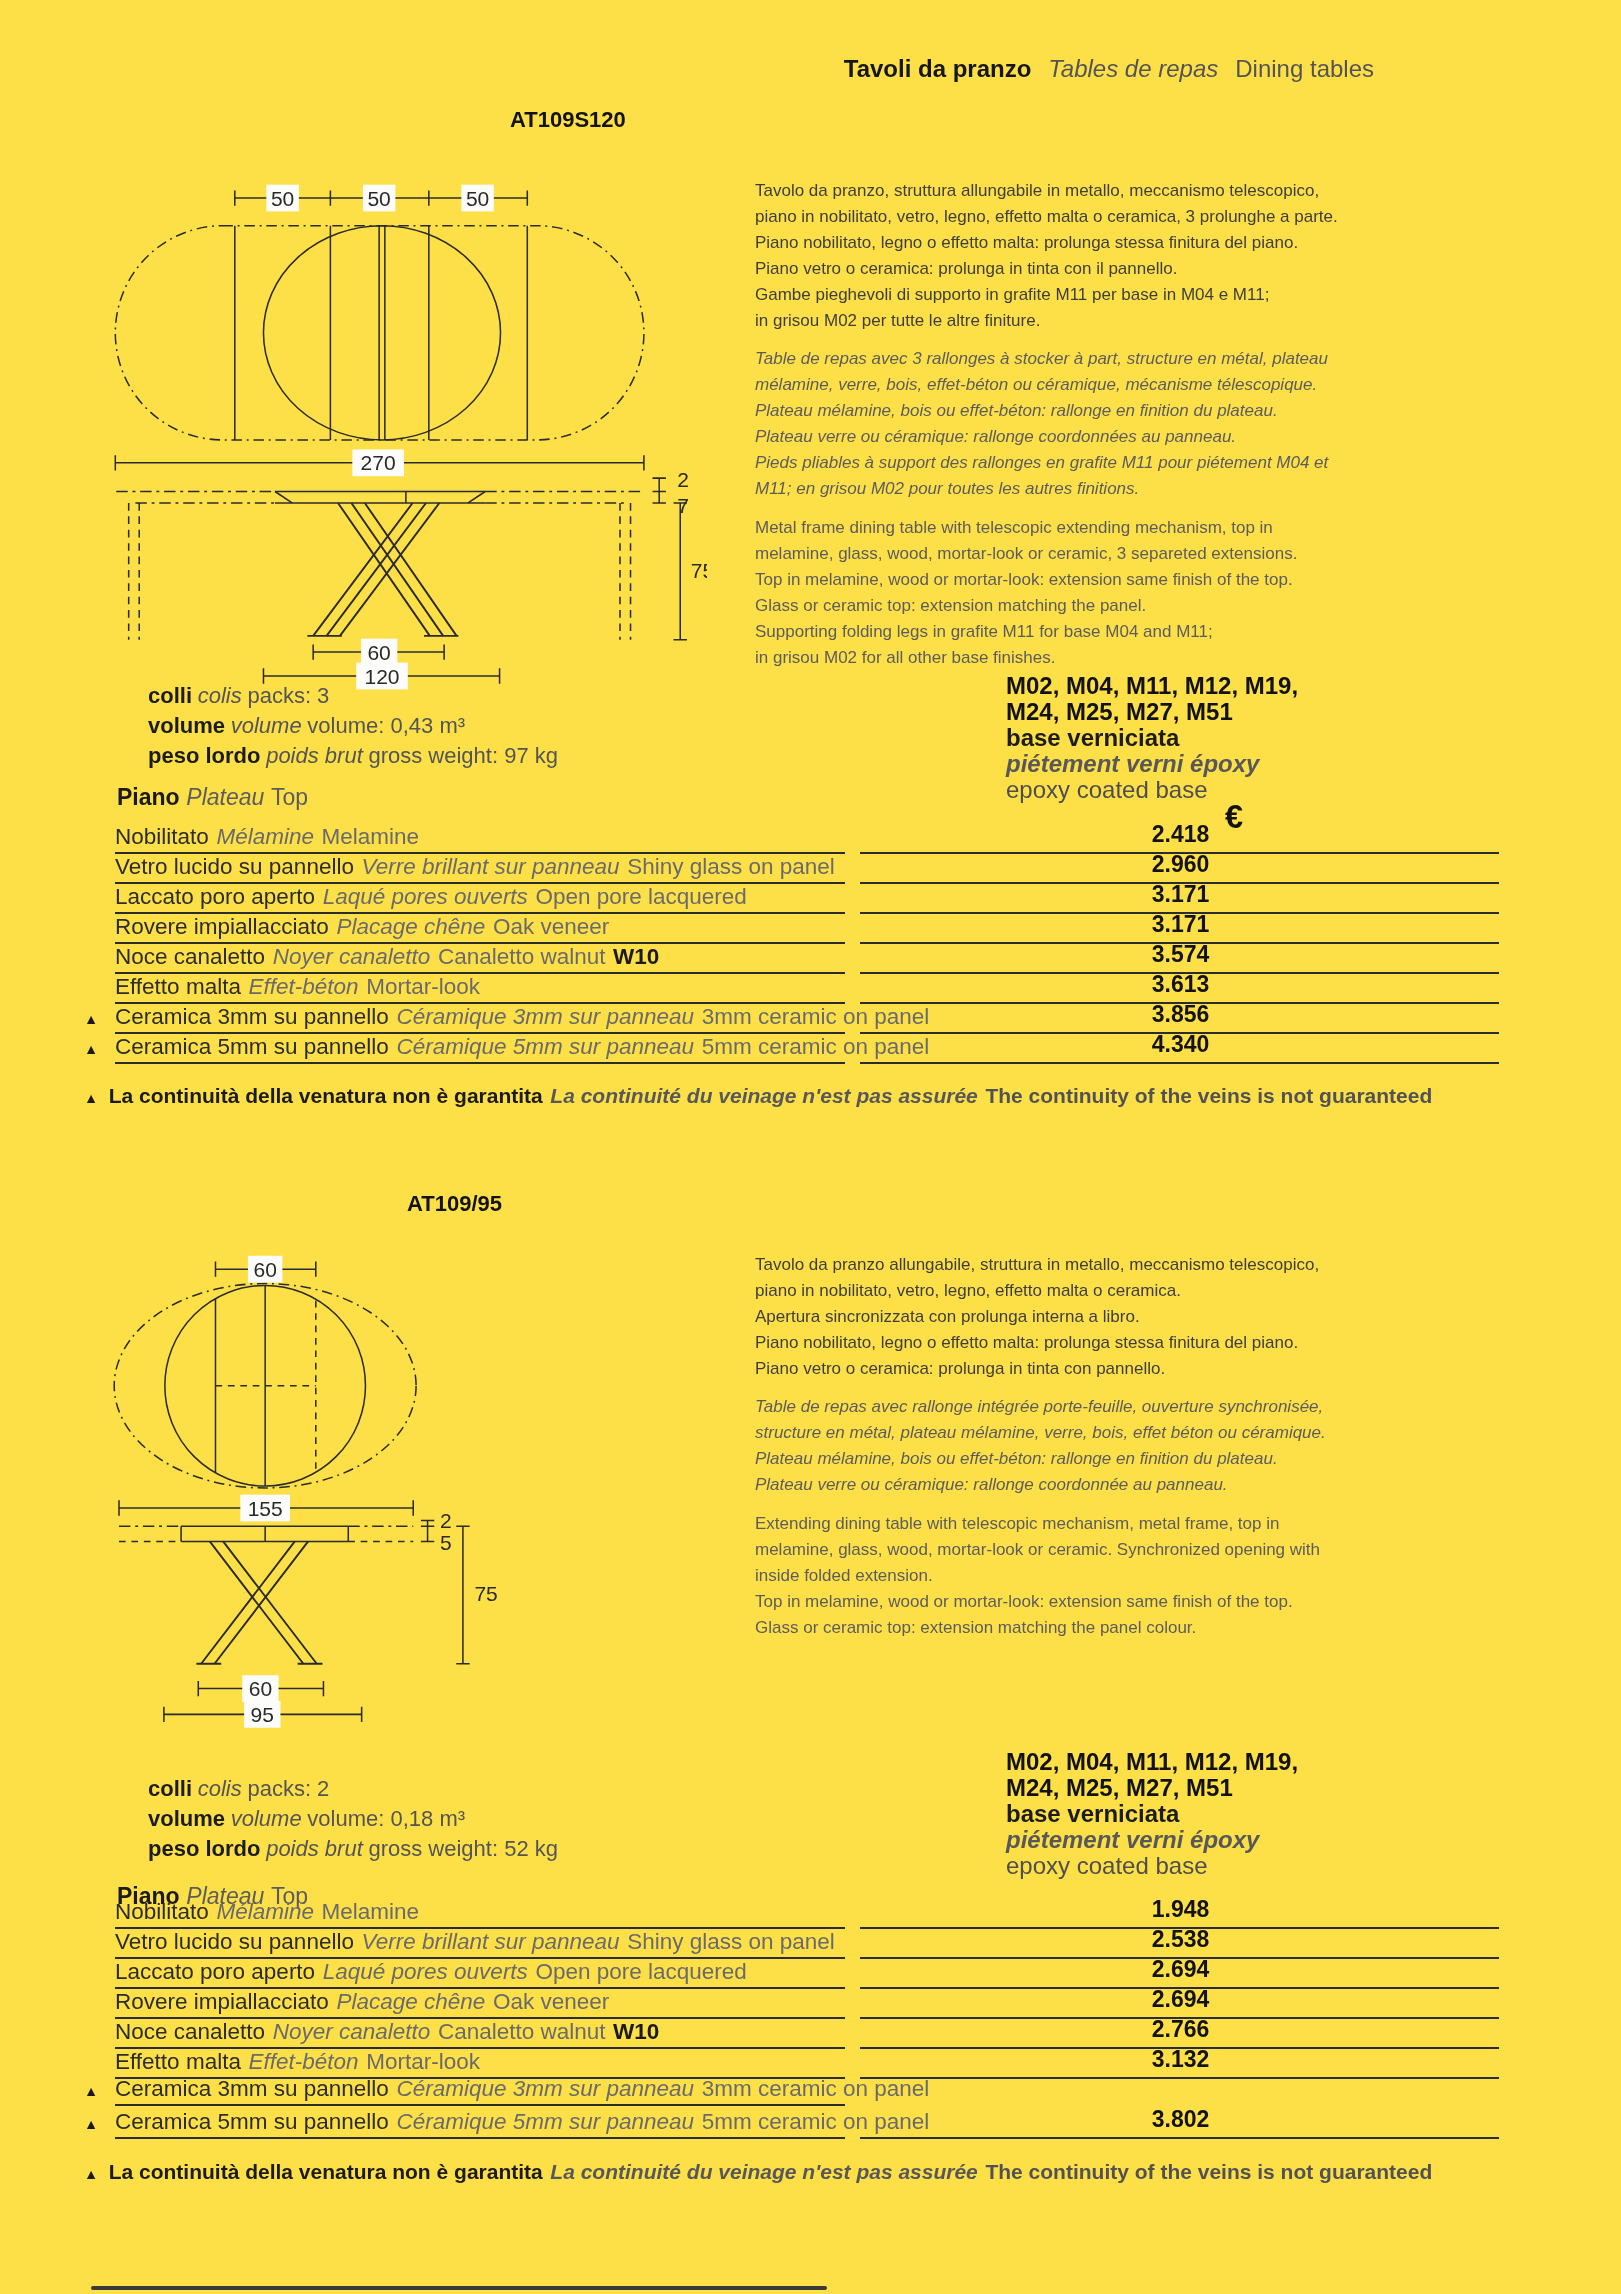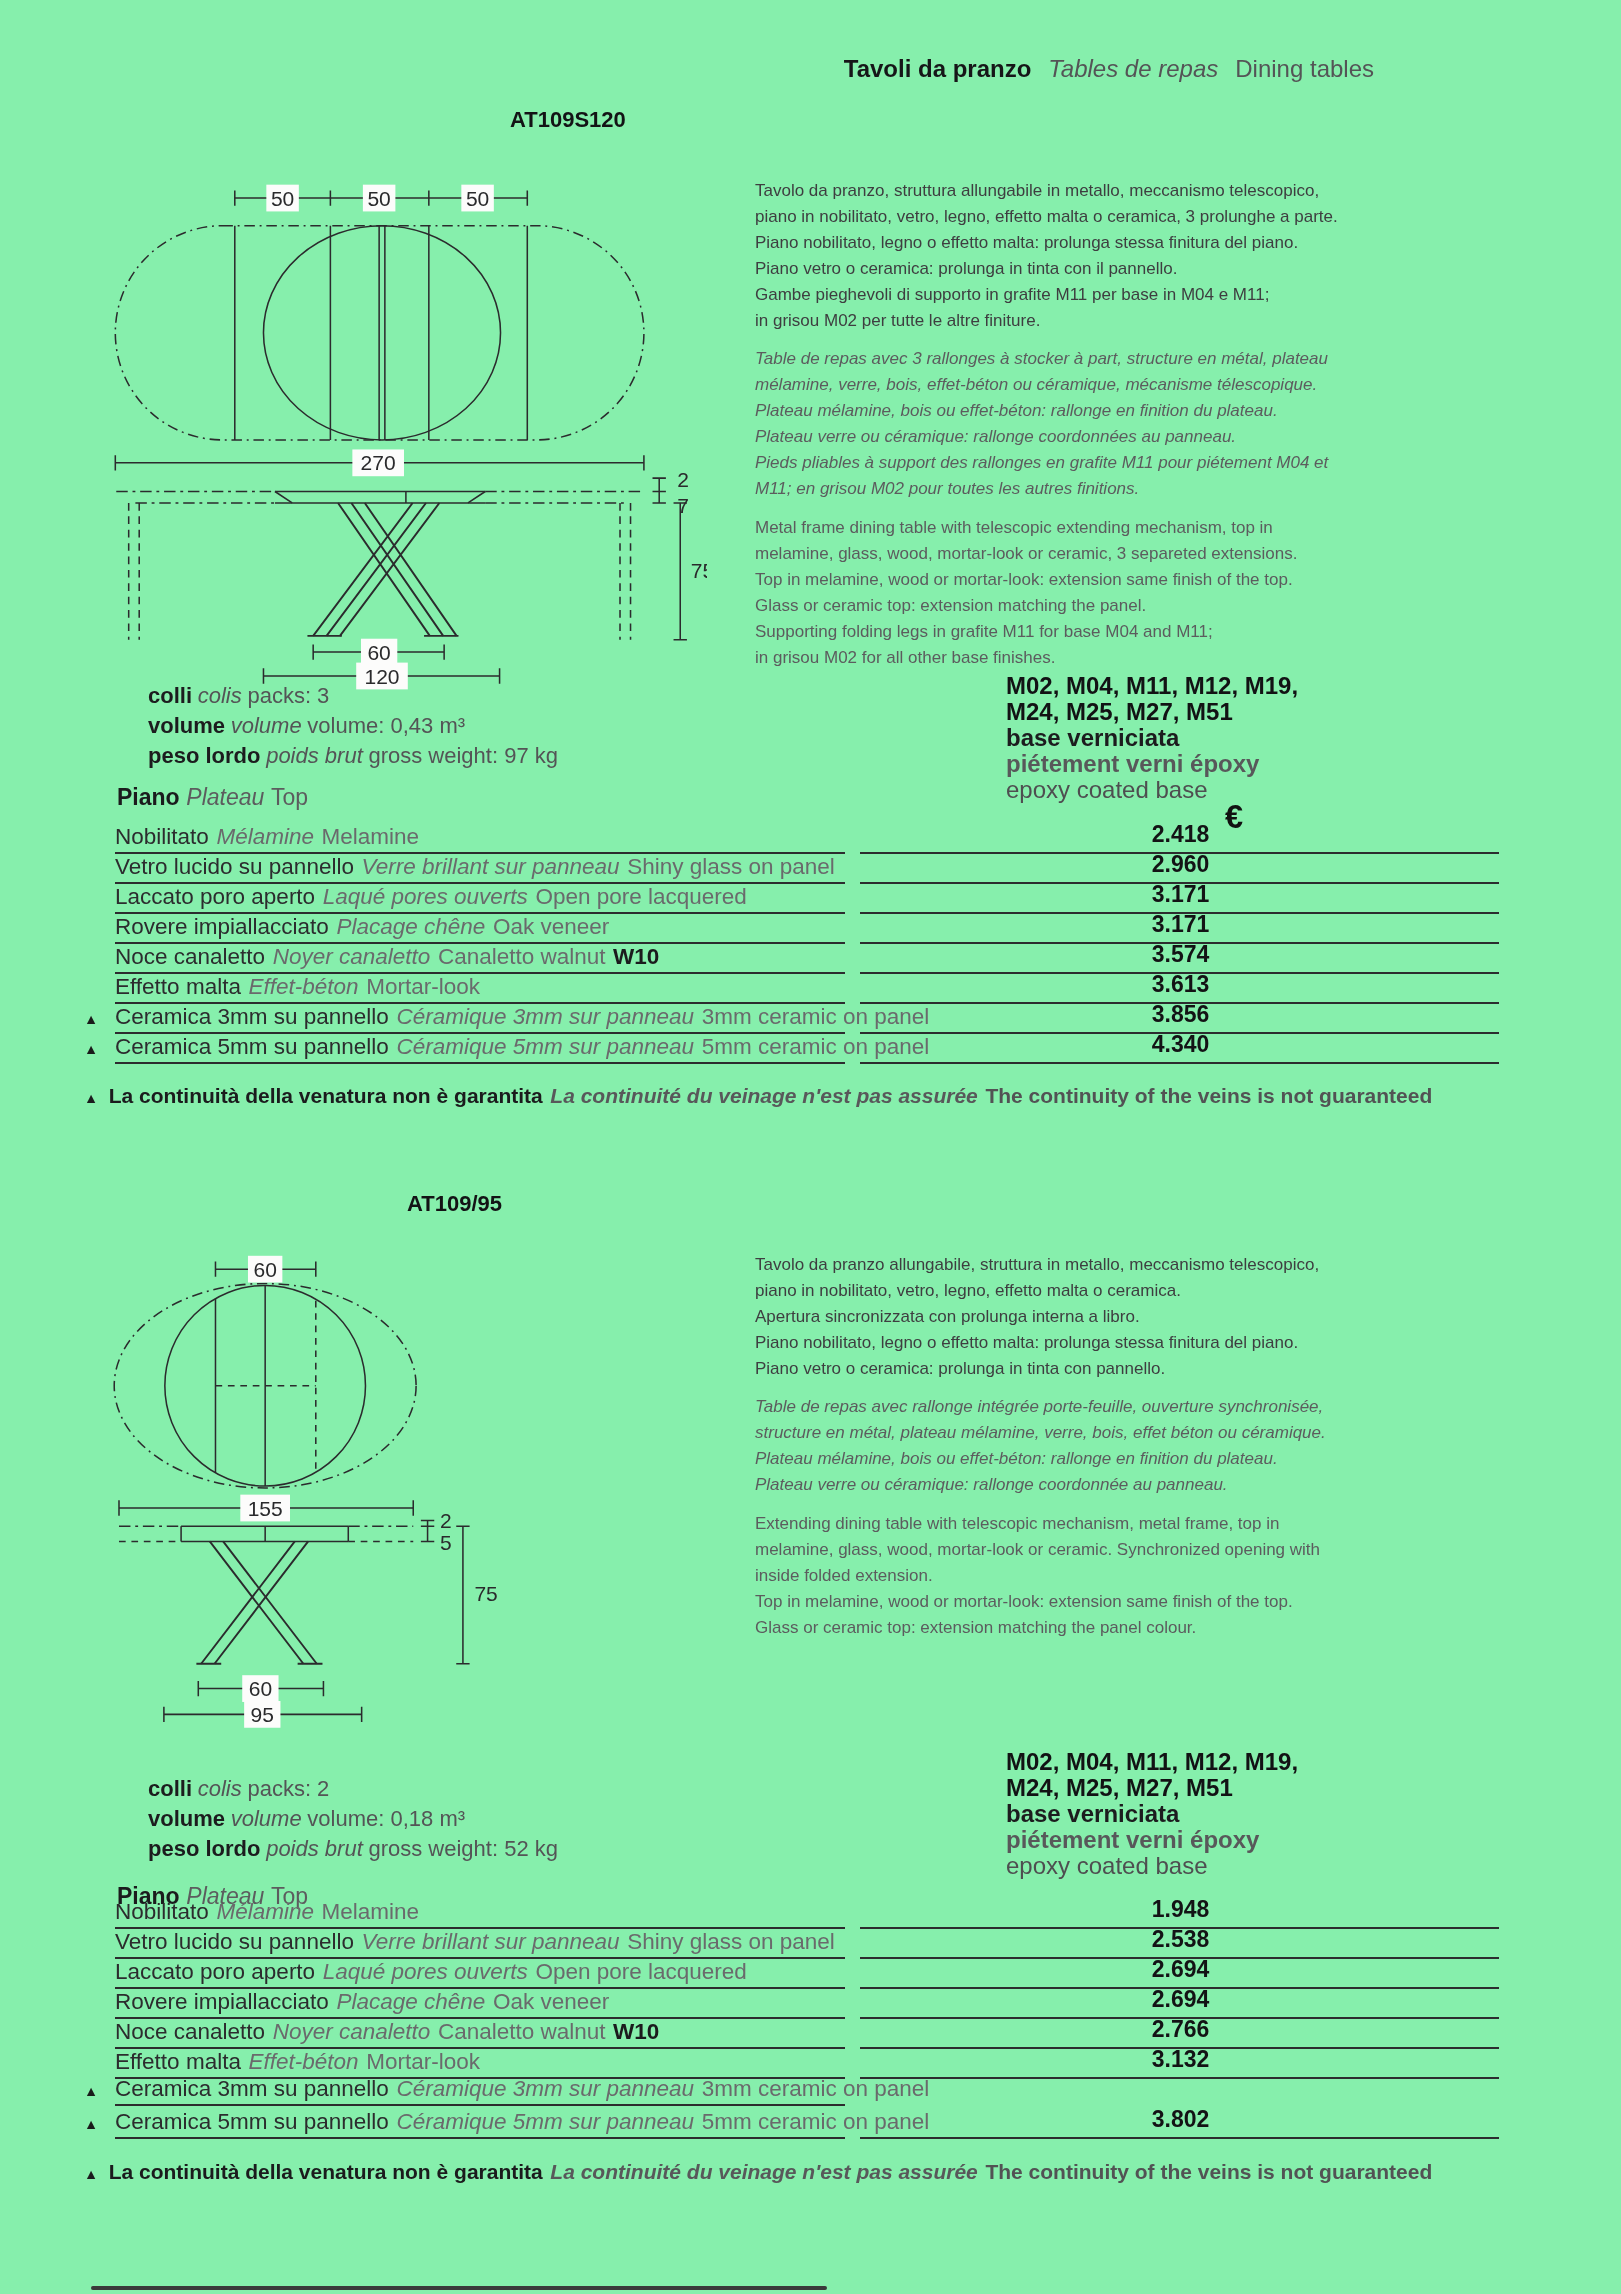--- a/index.html
+++ b/index.html
@@ -1,17 +1,17 @@
 <!DOCTYPE html>
 <html><head>
 <meta charset="utf-8">
 <style>
   * { box-sizing: border-box; margin: 0; padding: 0; }
   html,body { background:#e8e8e8; }
-  .page { position:relative; width:1621px; height:2294px; background:#86efac;
+  .page { position:relative; width:1621px; height:2294px; background:#fde047;
           font-family:"Liberation Sans", sans-serif; color:#1b1b1d; overflow:hidden; margin:0 auto; }
 
   .hdr { position:absolute; top:55px; right:247px; font-size:24px; white-space:nowrap; }
   .hdr .h-it { font-weight:bold; color:#161618; margin-right:17px; }
   .hdr .h-fr { font-style:italic; color:#545456; margin-right:17px; }
   .hdr .h-en { color:#545456; }
 
   .ptitle { position:absolute; font-size:22px; font-weight:bold; color:#131315; }
   #title1 { left:510px; top:107px; }
   #title2 { left:407px; top:1191px; }
@@ -34,21 +34,21 @@
   #pack2 { top:1774px; }
   .pack .pb { font-weight:bold; color:#1c1c1e; margin-right:5.7px;margin-left:31px; }
   .pack .pi { font-style:italic; color:#545456; margin-right:5.7px; }
   .pack .pg { color:#545456;text-align:center; }
 
   .bases { position:absolute; left:1006px; width:375px; text-align:left; font-size:24px; line-height:26px; }
   #bases1 { top:673px; }
   #bases2 { top:1749px; }
   .bases .bl  { font-weight:bold; color:#121214; }
   .bases .bit { font-weight:bold; color:#1c1c1e; }
-  .bases .bfr { font-weight:bold; color:#58585a; }
+  .bases .bfr { font-weight:bold; font-style:italic; color:#58585a; }
   .bases .ben { color:#4e4e50; }
 
   .euro { position:absolute; left:1225px; top:799px; font-size:32.5px; font-weight:bold; color:#111; }
 
   .thead { position:absolute; left:117px; font-size:23px; white-space:nowrap; }
   #thead1 { top:784px; }
   #thead2 { top:1883px; }
   .thead .hb { font-weight:bold; color:#1b1b1d; margin-right:6.7px; }
   .thead .hi { font-style:italic; color:#5c5c5e; margin-right:6.7px; }
   .thead .hg { color:#5c5c5e; }

